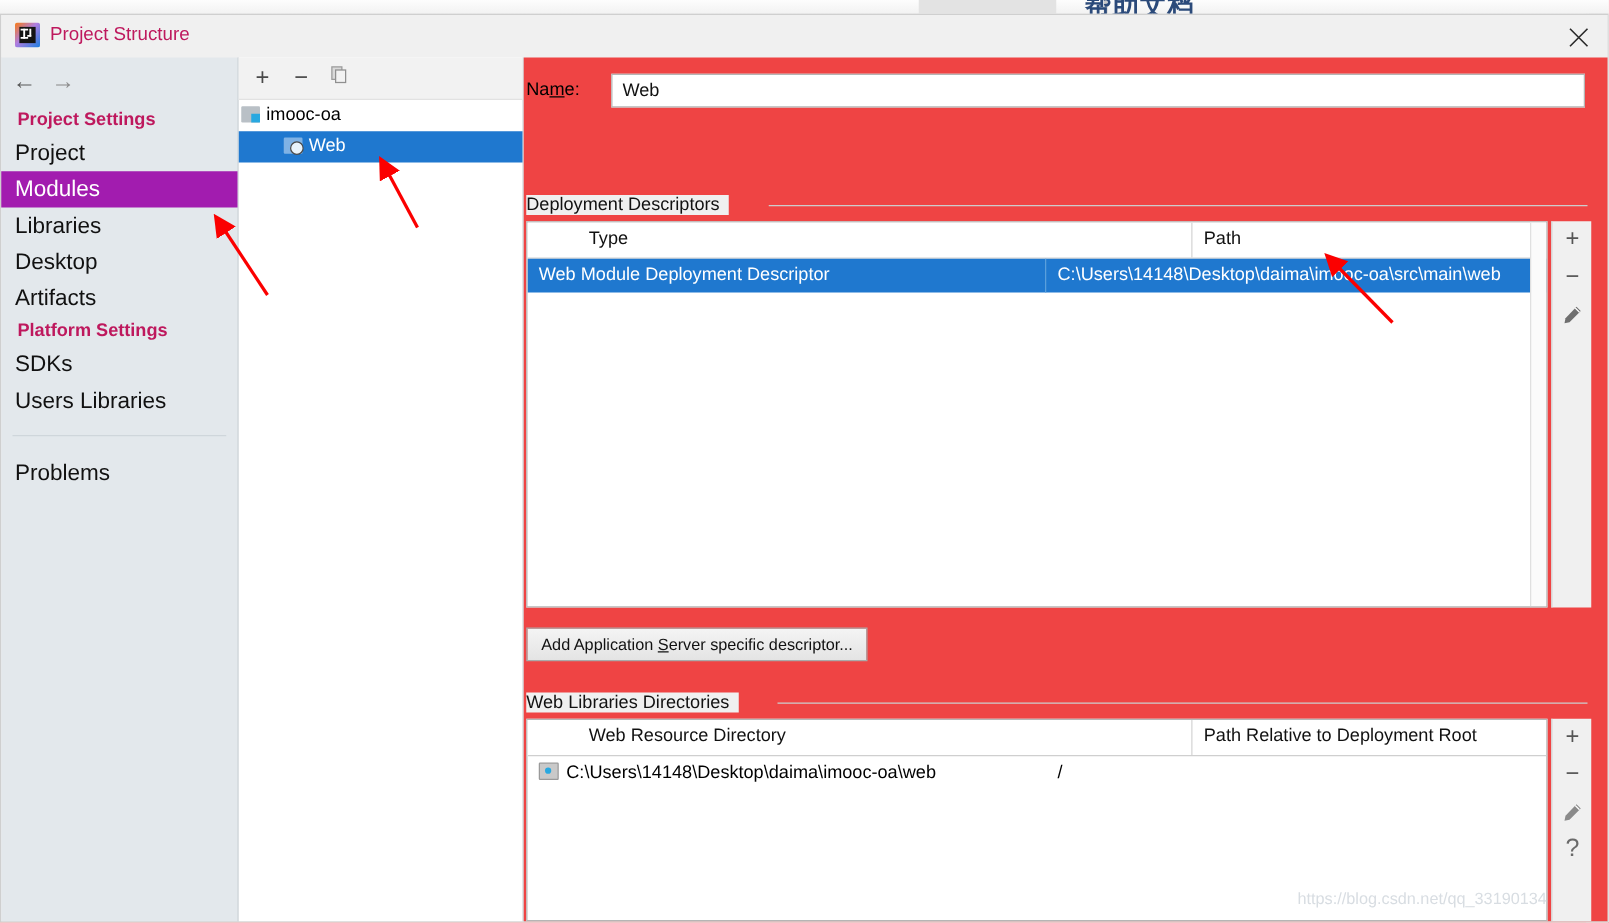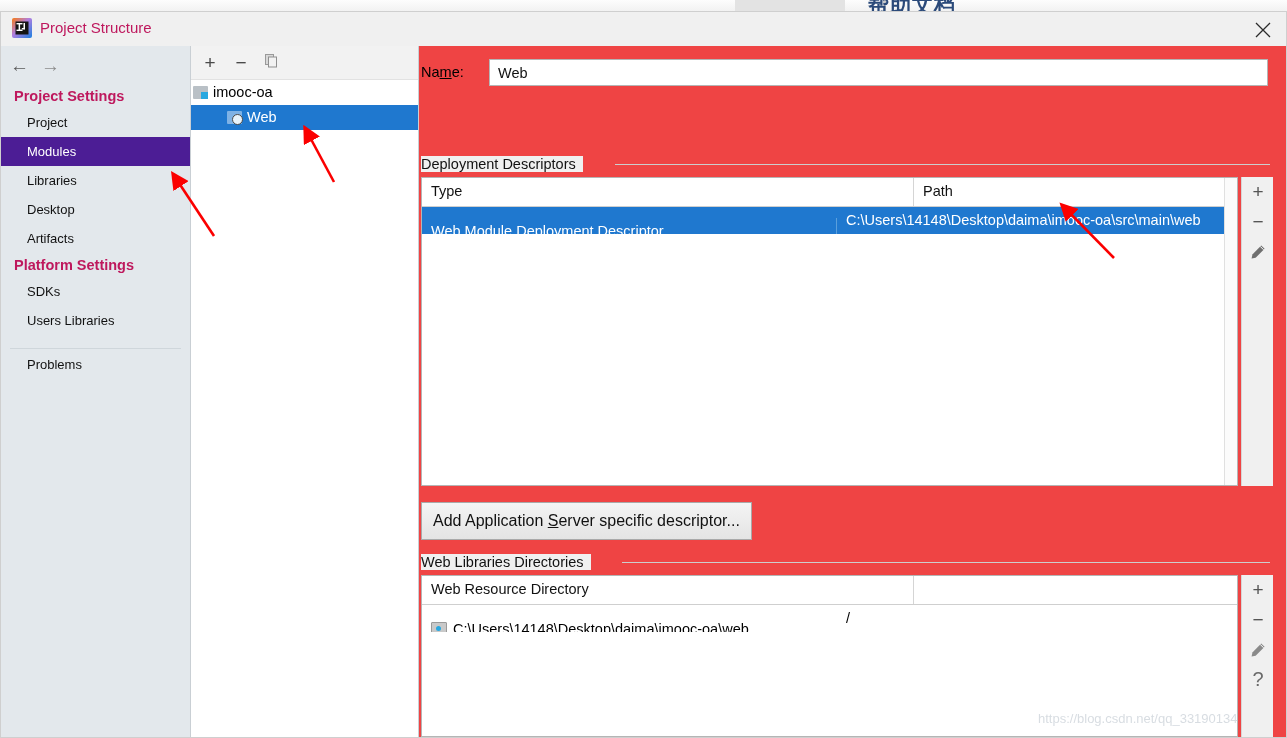--- a/index.html
+++ b/index.html
@@ -41,22 +41,22 @@
   .dlg-body{position:absolute;left:0;top:34px;right:0;bottom:0;}
 
   
   .nav{position:absolute;left:0;top:0;width:190px;bottom:0;background:#e3e8ec;
       border-right:1px solid #c9cfd4;box-sizing:border-box;}
   .nav-arrows{height:38px;position:relative;}
   .nav-arrows .ar{position:absolute;top:9px;color:#8b8b8b;font-size:19px;cursor:pointer;}
   .nav-arrows .back{left:9px;color:#5a5a5a;}
   .nav-arrows .fwd{left:40px;}
   .nav-head{padding:4px 0 4px 13px;font-size:14.5px;font-weight:bold;color:#be185d;}
-  .nav-item{height:29px;line-height:29px;padding-left:26px;font-size:13px;color:#111;cursor:pointer;}
-  .nav-item.selected{background:#4c1d95;color:#fff;}
+  .nav-item{height:29px;line-height:29px;padding-left:11px;font-size:18px;color:#111;cursor:pointer;}
+  .nav-item.selected{background:#a21caf;color:#fff;}
   .nav-sep{margin:13px 9px 0 9px;height:1px;background:#cfd6db;}
 
   
   .tree-panel{position:absolute;left:190px;top:0;width:228px;bottom:0;background:#ffffff;
       border-right:1px solid #c9cfd4;box-sizing:border-box;}
   .tree-toolbar{height:33px;background:#f2f2f2;position:relative;border-bottom:1px solid #e2e2e2;}
   .tb-btn{position:absolute;top:6px;width:22px;height:22px;cursor:pointer;color:#4a4a4a;
       font-size:19px;text-align:center;line-height:21px;}
   .tb-plus{left:8px;}
   .tb-minus{left:39px;}
@@ -80,38 +80,38 @@
   .name-input{position:absolute;left:68px;top:0;right:0;height:27px;background:#fff;
       border:1px solid #b5b5b5;box-sizing:border-box;padding:0 8px;font-size:14.5px;line-height:25px;
       color:#111;outline:none;font-family:inherit;}
 
   .group-title{position:absolute;font-size:14.5px;color:#111;background:#f0f0f0;padding-right:7px;}
   .group-line{position:absolute;height:1px;background:#cdcdcd;}
 
   .tbl{position:absolute;background:#fff;border:1px solid #b5b5b5;box-sizing:border-box;overflow:hidden;}
   .tbl-head{display:flex;height:28px;border-bottom:1px solid #cfcfcf;background:#fff;}
   .th{font-size:14.5px;line-height:27px;padding-left:9px;box-sizing:border-box;color:#111;}
-  .th.c1{width:492px;border-right:1px solid #d5d5d5;}
+  .th.c1{width:492px;border-right:1px solid #d5d5d5;margin-left:40px;}
   .th.c2{flex:1;}
   .tr{display:flex;height:27px;}
   .tr.selected{background:#1f78cf;color:#fff;}
   .td{font-size:14.5px;line-height:26px;padding-left:9px;box-sizing:border-box;white-space:nowrap;overflow:hidden;}
-  .td.c1{width:415px;margin-top:11px;}
+  .td.c1{width:415px;}
   .td.c2{flex:1;}
   .tr.selected .td.c1{border-right:1px solid #5a9fdc;}
   .tbl-scroll{position:absolute;right:0;top:0;bottom:0;width:12px;background:#fbfbfb;border-left:1px solid #e0e0e0;}
 
   .side-rail{position:absolute;width:32px;background:#f0f0f0;border-left:1px solid #d6d6d6;box-sizing:border-box;}
   .rail-btn{position:relative;width:32px;height:30px;cursor:pointer;color:#555;text-align:center;
       font-size:19px;line-height:29px;}
   .rail-btn.pencil svg{position:absolute;left:8px;top:7px;}
   .rail-btn.q{font-size:20px;color:#6a6a6a;}
 
   .btn{position:absolute;background:linear-gradient(#f4f4f4,#e4e4e4);border:1px solid #a9a9a9;
-      font-size:16px;color:#111;cursor:pointer;font-family:inherit;padding:0 11px;height:38px;
+      font-size:13px;color:#111;cursor:pointer;font-family:inherit;padding:0 11px;height:27px;
       box-sizing:border-box;line-height:24px;}
   .btn u{text-decoration:underline;}
 
   .dir-icon{display:inline-block;width:14px;height:12px;background:#c9c9c9;border:1px solid #9a9a9a;
       border-radius:1px;position:relative;vertical-align:-2px;margin-right:6px;}
   .dir-icon:after{content:"";position:absolute;left:4px;top:3px;width:5px;height:5px;border-radius:50%;background:#28a8e0;}
 
   
   .arrows{position:absolute;inset:0;pointer-events:none;}
   .watermark{position:absolute;left:1038px;top:711px;font-size:13px;color:#d8dde2;white-space:nowrap;}
@@ -177,21 +177,21 @@
       <div class="nav-item selected">Modules</div>
       <div class="nav-item">Libraries</div>
       <div class="nav-item">Desktop</div>
       <div class="nav-item">Artifacts</div>
 
       <div class="nav-head">Platform Settings</div>
       <div class="nav-item">SDKs</div>
       <div class="nav-item">Users Libraries</div>
 
       <div class="nav-sep"></div>
-      <div class="nav-item" style="margin-top:1px;">Problems</div>
+      <div class="nav-item" style="margin-top:15px;">Problems</div>
     </div>
 
     <div class="tree-panel">
       <div class="tree-toolbar">
         <div class="tb-btn tb-plus">+</div>
         <div class="tb-btn tb-minus">−</div>
         <div class="tb-btn tb-copy">
           <svg width="16" height="16" viewBox="0 0 16 16">
             <rect x="1.5" y="1.5" width="8" height="10" fill="#d9d9d9" stroke="#9a9a9a"></rect>
             <rect x="4.5" y="4" width="8" height="10" fill="#f2f2f2" stroke="#8f8f8f"></rect>
@@ -240,20 +240,21 @@
       </div>
 
       <button class="btn" style="left:2px;top:456px;"><span>Add Application </span><u>S</u><span>erver specific descriptor...</span></button>
 
       <div class="group-title" style="left:2px;top:508px;">Web Libraries Directories</div>
       <div class="group-line" style="left:203px;top:516px;right:16px;"></div>
 
       <div class="tbl" style="left:2px;top:529px;right:48px;bottom:0px;">
         <div class="tbl-head">
           <div class="th c1">Web Resource Directory</div>
+          <div class="th c2">Path Relative to Deployment Root</div>
         </div>
         <div class="tr">
           <div class="td c1"><span class="dir-icon"></span><span>C:\Users\14148\Desktop\daima\imooc-oa\web</span></div>
           <div class="td c2">/</div>
         </div>
       </div>
 
       <div class="side-rail" style="left:822px;top:529px;bottom:0;">
         <div class="rail-btn">+</div>
         <div class="rail-btn">−</div>

